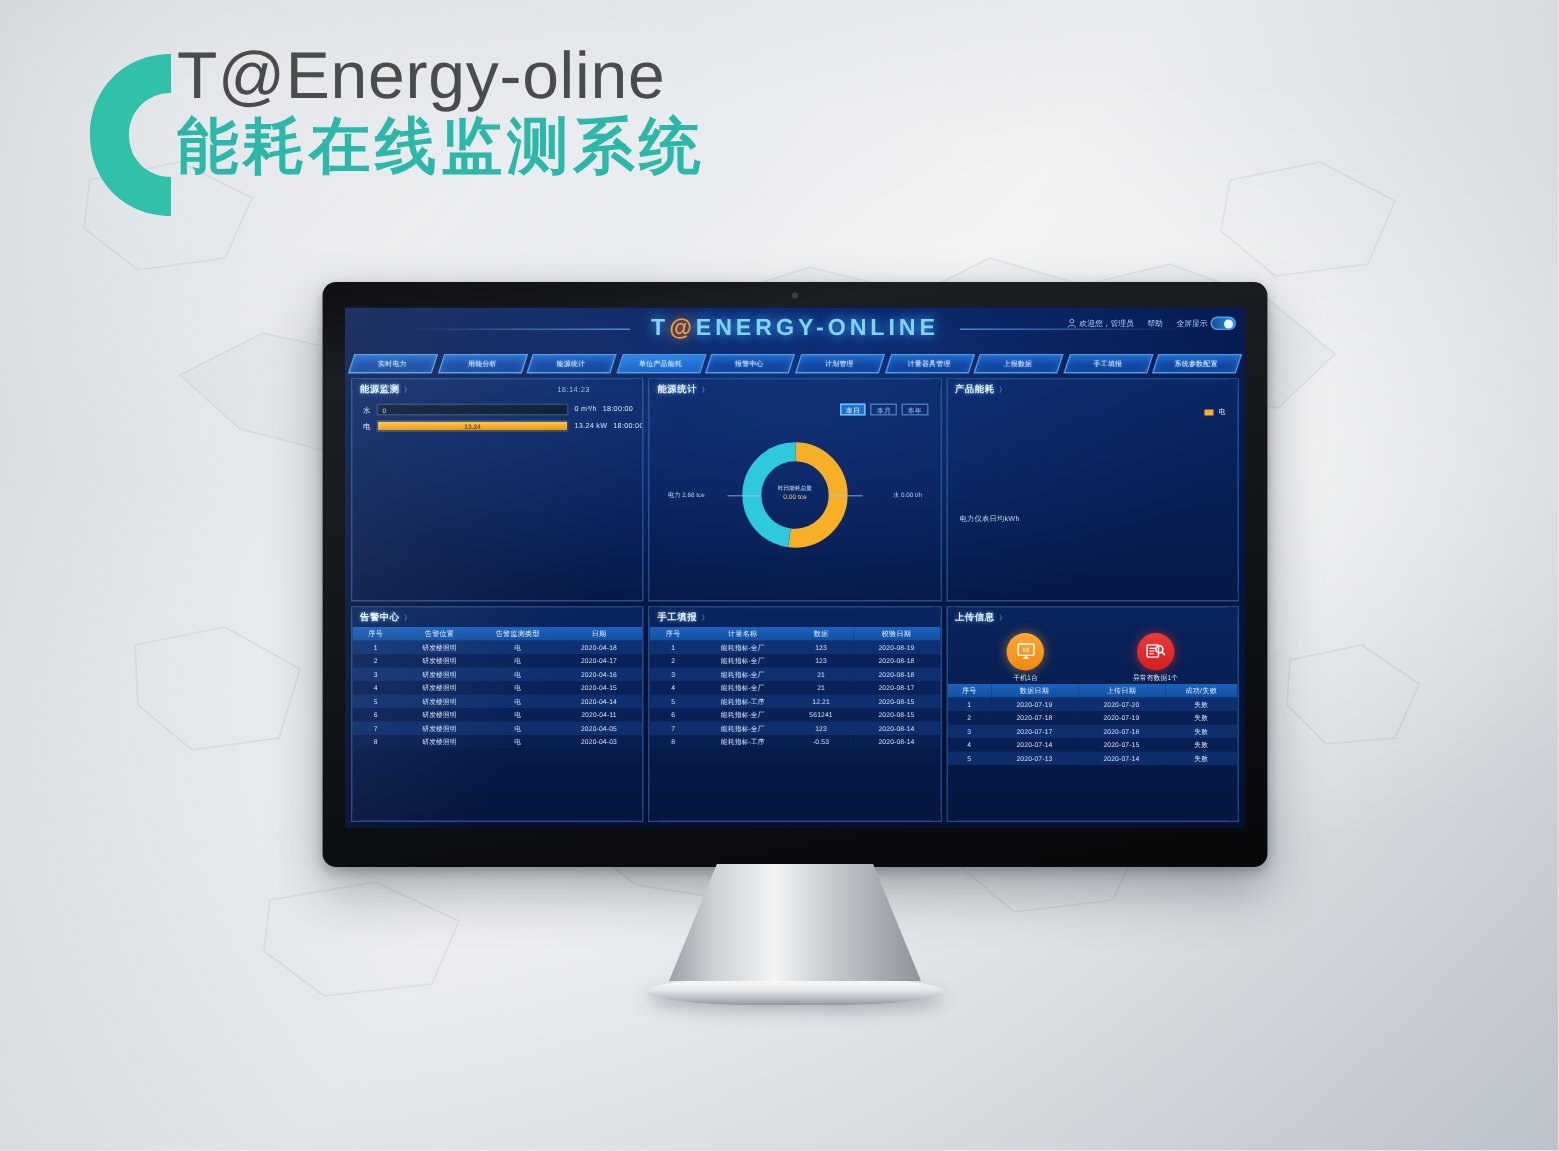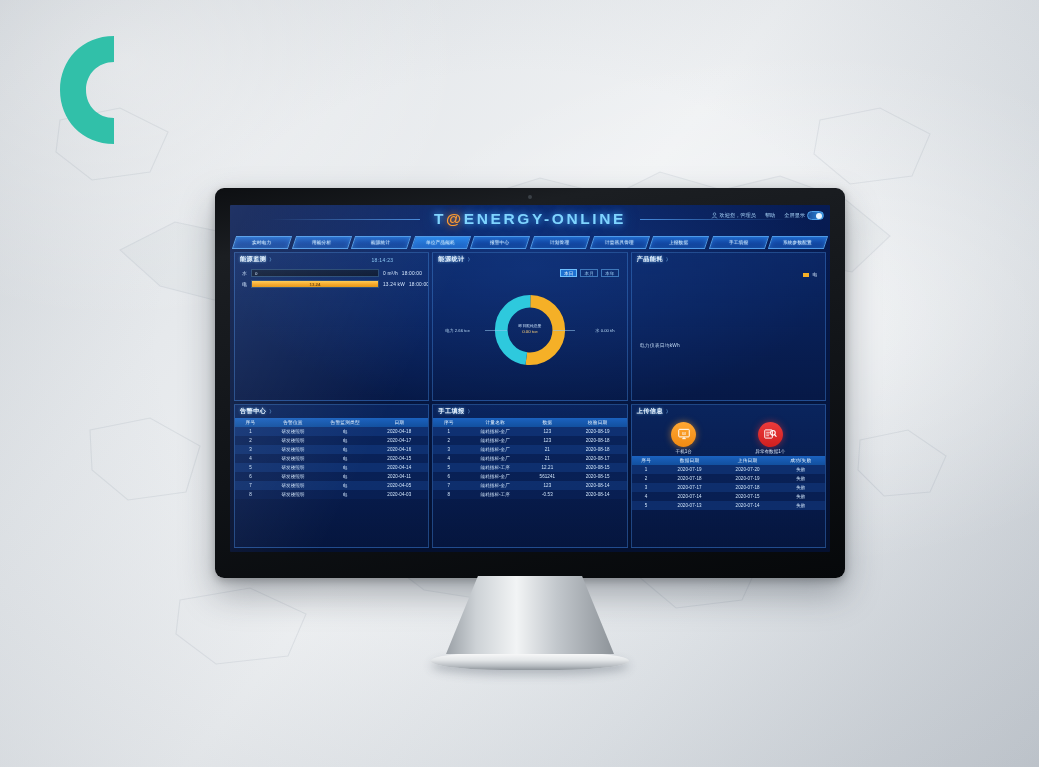--- a/index.html
+++ b/index.html
@@ -286,20 +286,24 @@
       <path d="M700 330 L760 318 L812 344 L838 390 L800 430 L742 416 L706 376 Z"></path>
     </g>
   </svg>
   <div id="bg-vignette"></div>
 </div>
 
 <div id="titleblock">
   <svg id="logo-c" viewBox="0 0 62 120">
     <path d="M58 6 C26 6 4 30 4 60 C4 90 26 114 58 114 L58 88 C42 88 30 76 30 60 C30 44 42 32 58 32 Z" fill="#31c0a9"></path>
   </svg>
+  <div id="title-text">
+    <div id="title-en">T@Energy-oline</div>
+    <div id="title-cn">能耗在线监测系统</div>
+  </div>
 </div>
 
 <div id="monitor">
   <div id="bezel">
     <div id="screen">
 
       <div id="dash-head">
         <div class="head-rule left"></div>
         <div class="head-rule right"></div>
         <div id="dash-title"><span>T</span><span class="at">@</span><span>ENERGY-ONLINE</span></div>

